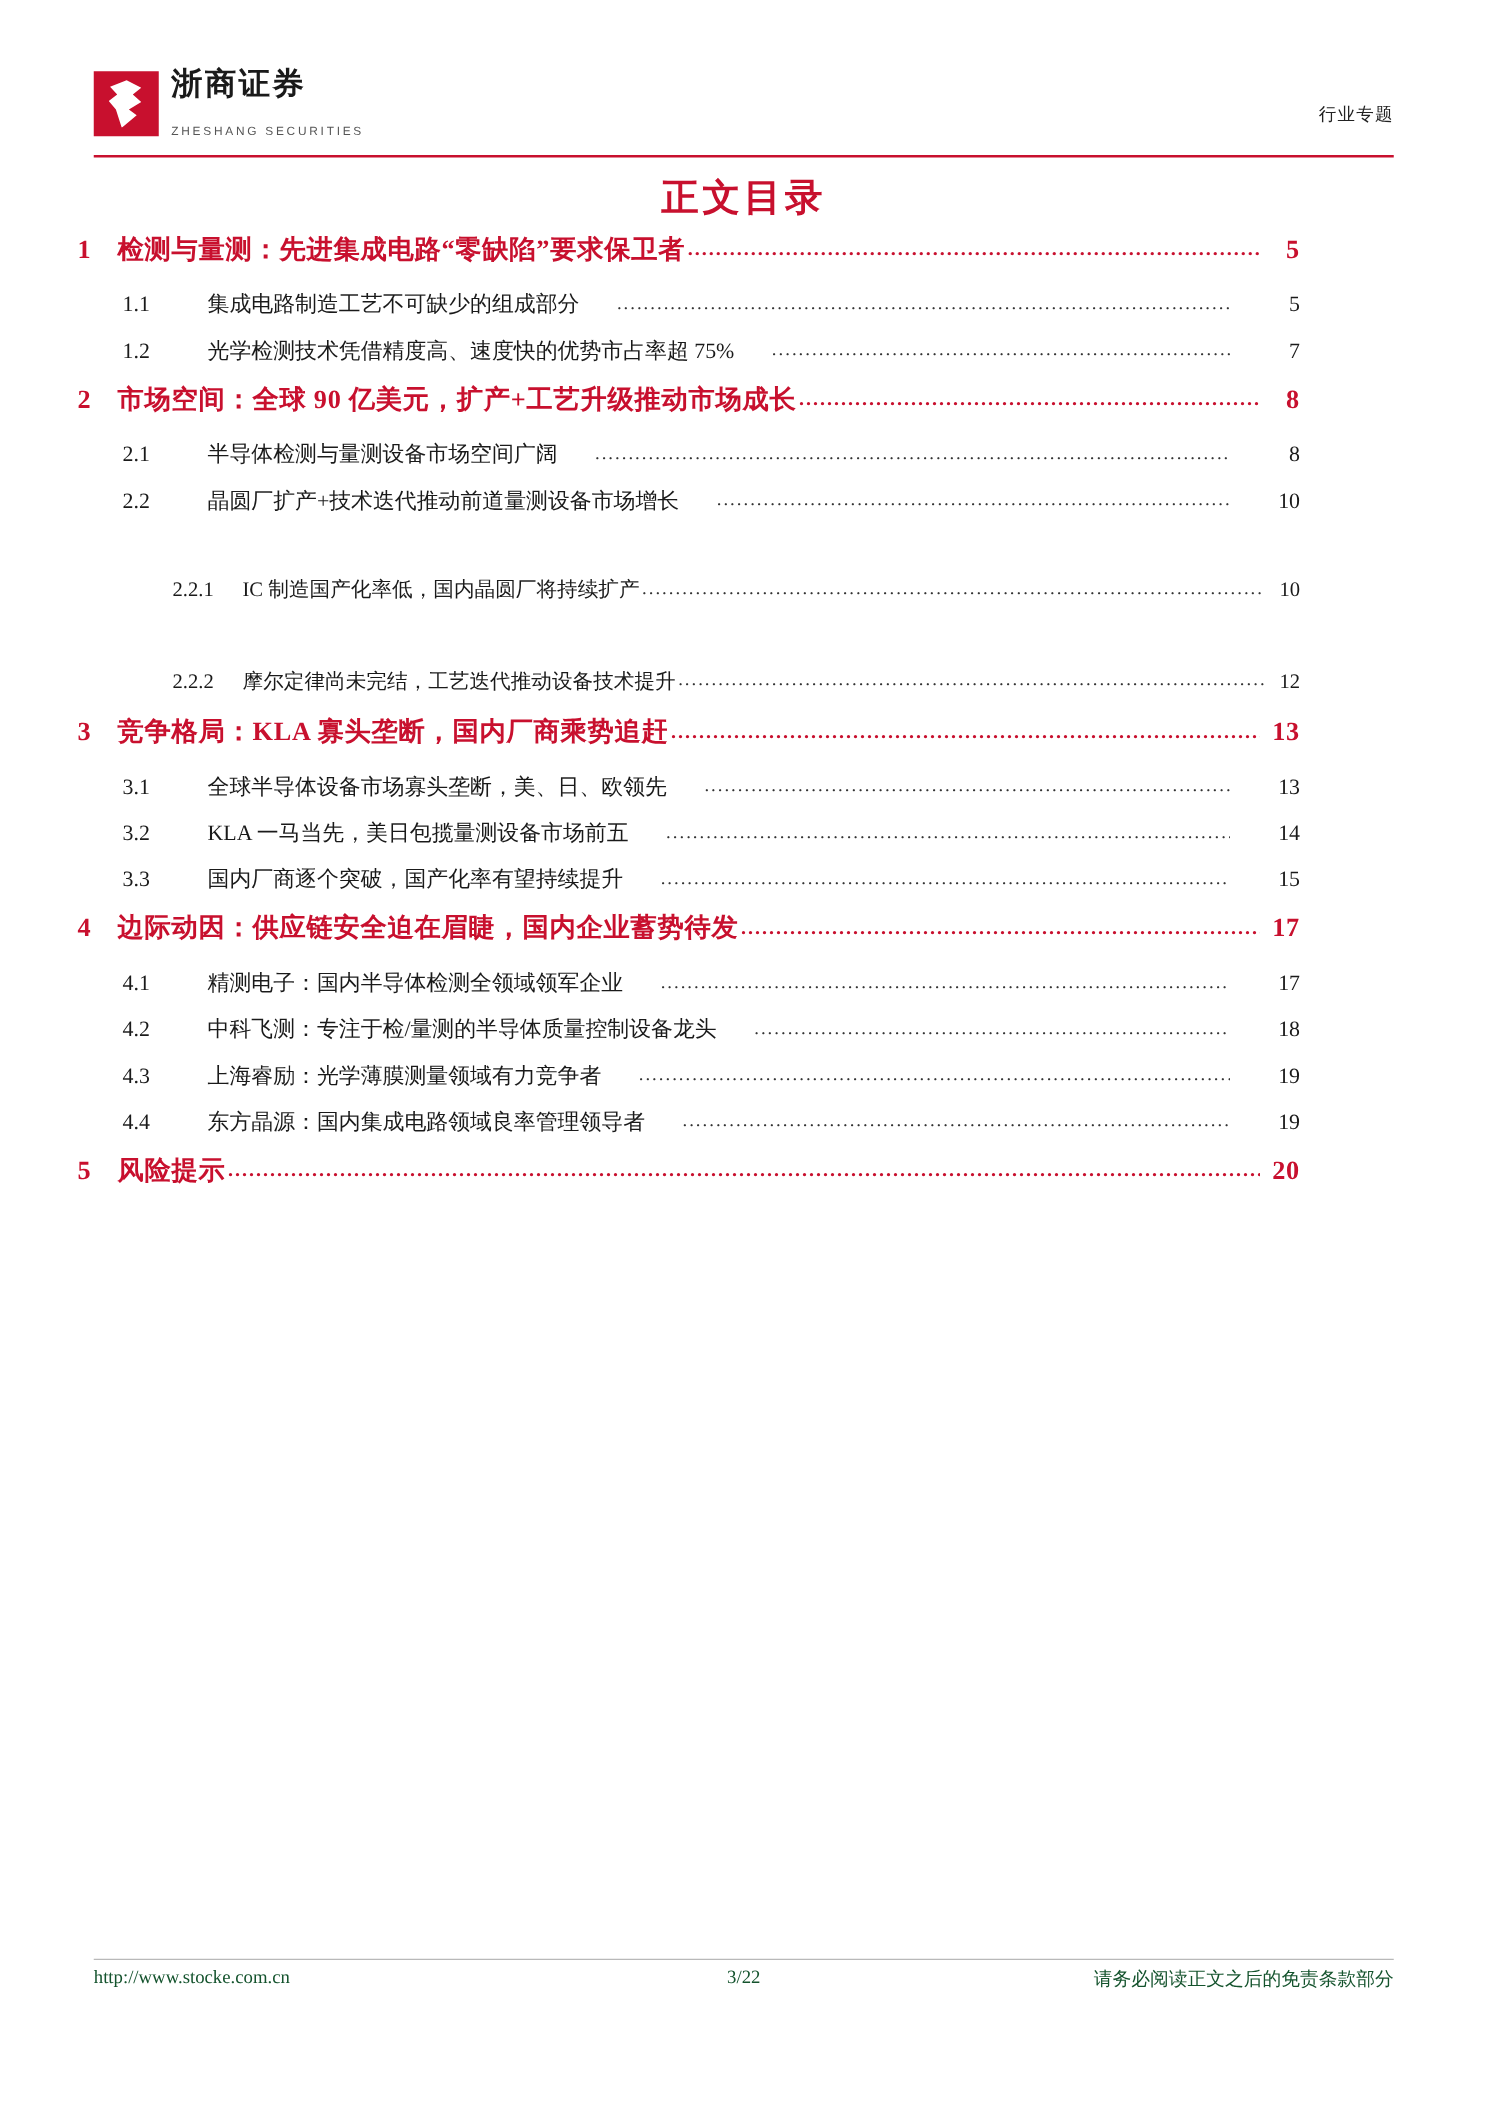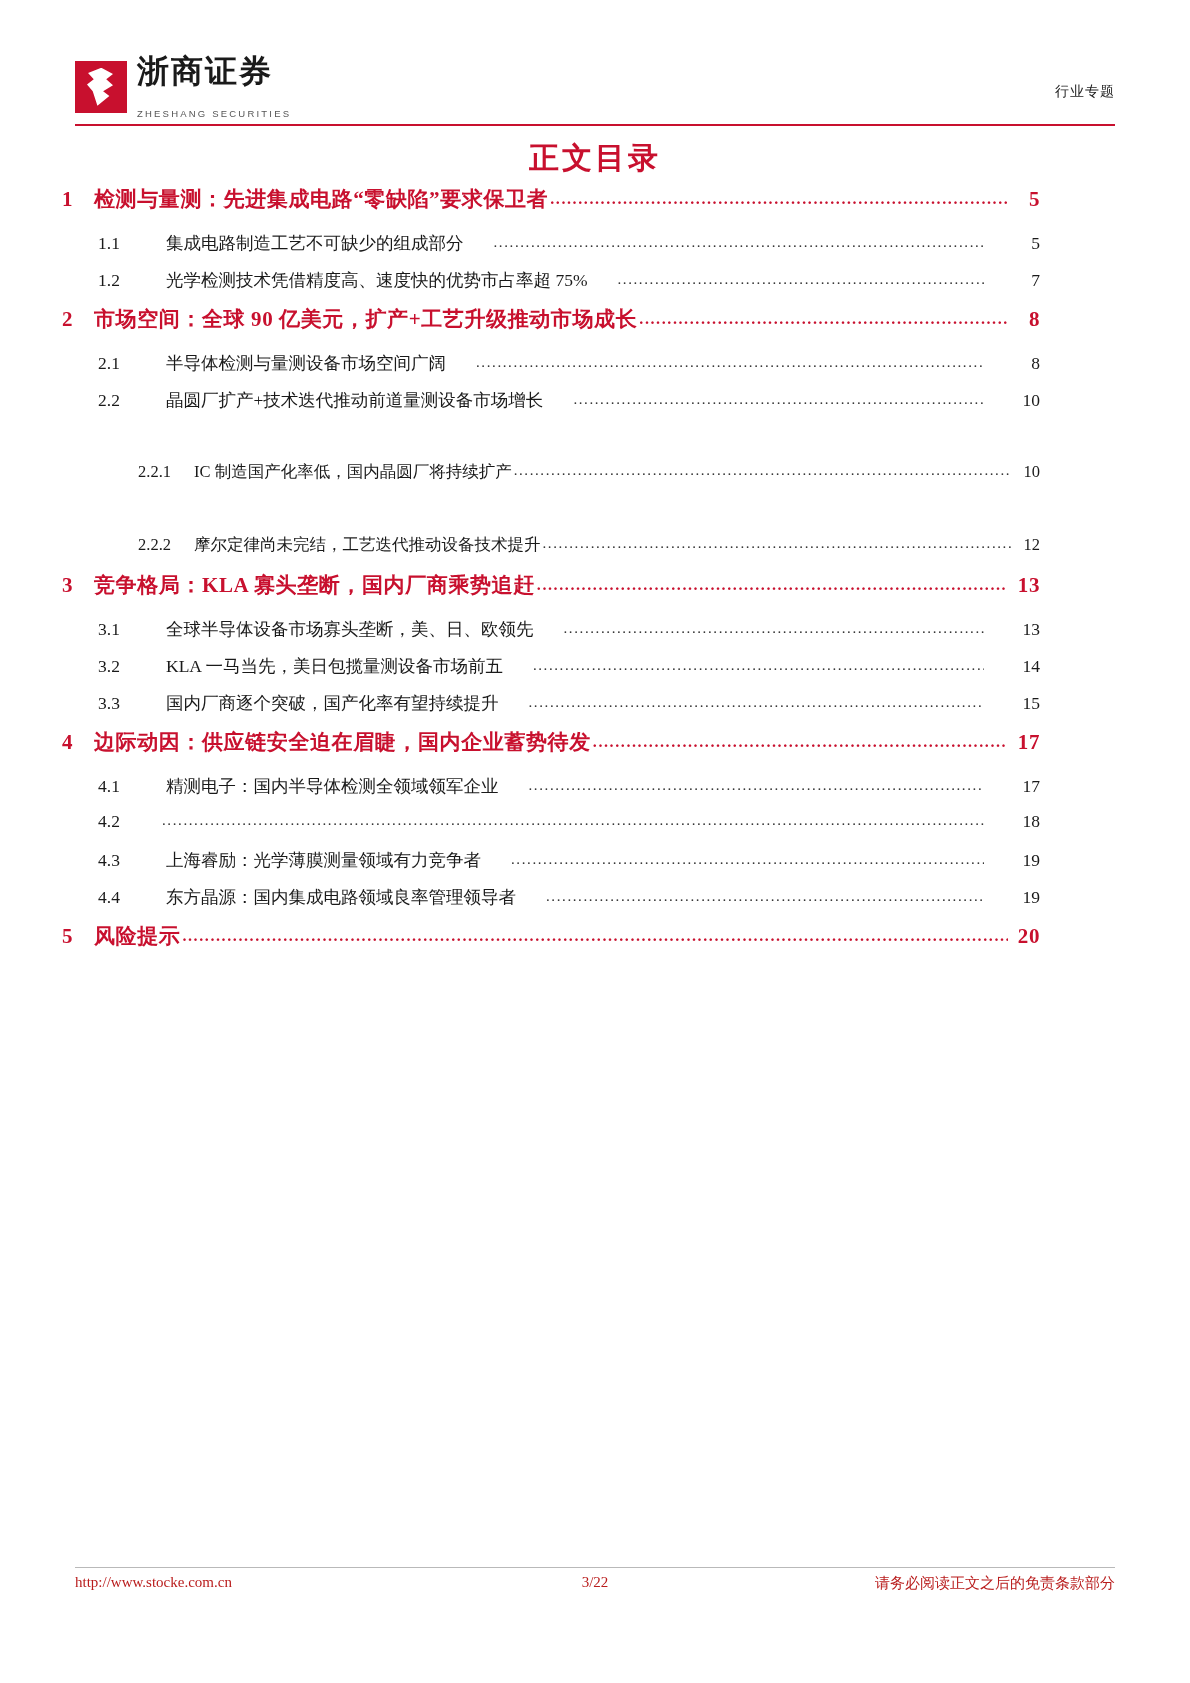--- a/index.html
+++ b/index.html
@@ -52,21 +52,21 @@
     clip-path: polygon(55% 0%, 100% 16%, 74% 30%, 100% 46%, 62% 62%, 86% 74%, 40% 100%, 22% 62%, 0% 44%, 26% 30%, 4% 14%);
   }
   .logo-text-wrap {
     margin-left: 10px;
     display: flex;
     flex-direction: column;
     justify-content: center;
   }
   .logo-cn {
     font-family: "Liberation Serif", serif;
-    font-size: 32px;
+    font-size: 25px;
     font-weight: bold;
     color: #1a1a1a;
     letter-spacing: 2px;
     line-height: 1.05;
   }
   .logo-en {
     font-family: "Liberation Sans", sans-serif;
     font-size: 9.5px;
     color: #555;
     letter-spacing: 2.2px;
@@ -186,21 +186,21 @@
     width: 1040px;
     border-top: 1px solid #b9b9b9;
   }
   .footer {
     position: absolute;
     left: 75px;
     top: 1574px;
     width: 1040px;
     height: 30px;
     font-size: 15px;
-    color: #b91c1c;
+    color: #14532d;
     font-family: "Liberation Serif", serif;
   }
   .footer-left { position: absolute; left: 0; top: 0; }
   .footer-center {
     position: absolute;
     left: 0; top: 0;
     width: 1040px;
     text-align: center;
   }
   .footer-right { position: absolute; right: 0; top: 0; }
@@ -319,20 +319,21 @@
 
     <div class="toc-row lvl2">
       <span class="toc-num">4.1</span>
       <span class="toc-label">精测电子：国内半导体检测全领域领军企业</span>
       <span class="toc-dots">................................................................................................................................................................</span>
       <span class="toc-page">17</span>
     </div>
 
     <div class="toc-row lvl2">
       <span class="toc-num">4.2</span>
+      <span class="toc-label">中科飞测：专注于检/量测的半导体质量控制设备龙头</span>
       <span class="toc-dots">................................................................................................................................................................</span>
       <span class="toc-page">18</span>
     </div>
 
     <div class="toc-row lvl2">
       <span class="toc-num">4.3</span>
       <span class="toc-label">上海睿励：光学薄膜测量领域有力竞争者</span>
       <span class="toc-dots">................................................................................................................................................................</span>
       <span class="toc-page">19</span>
     </div>

